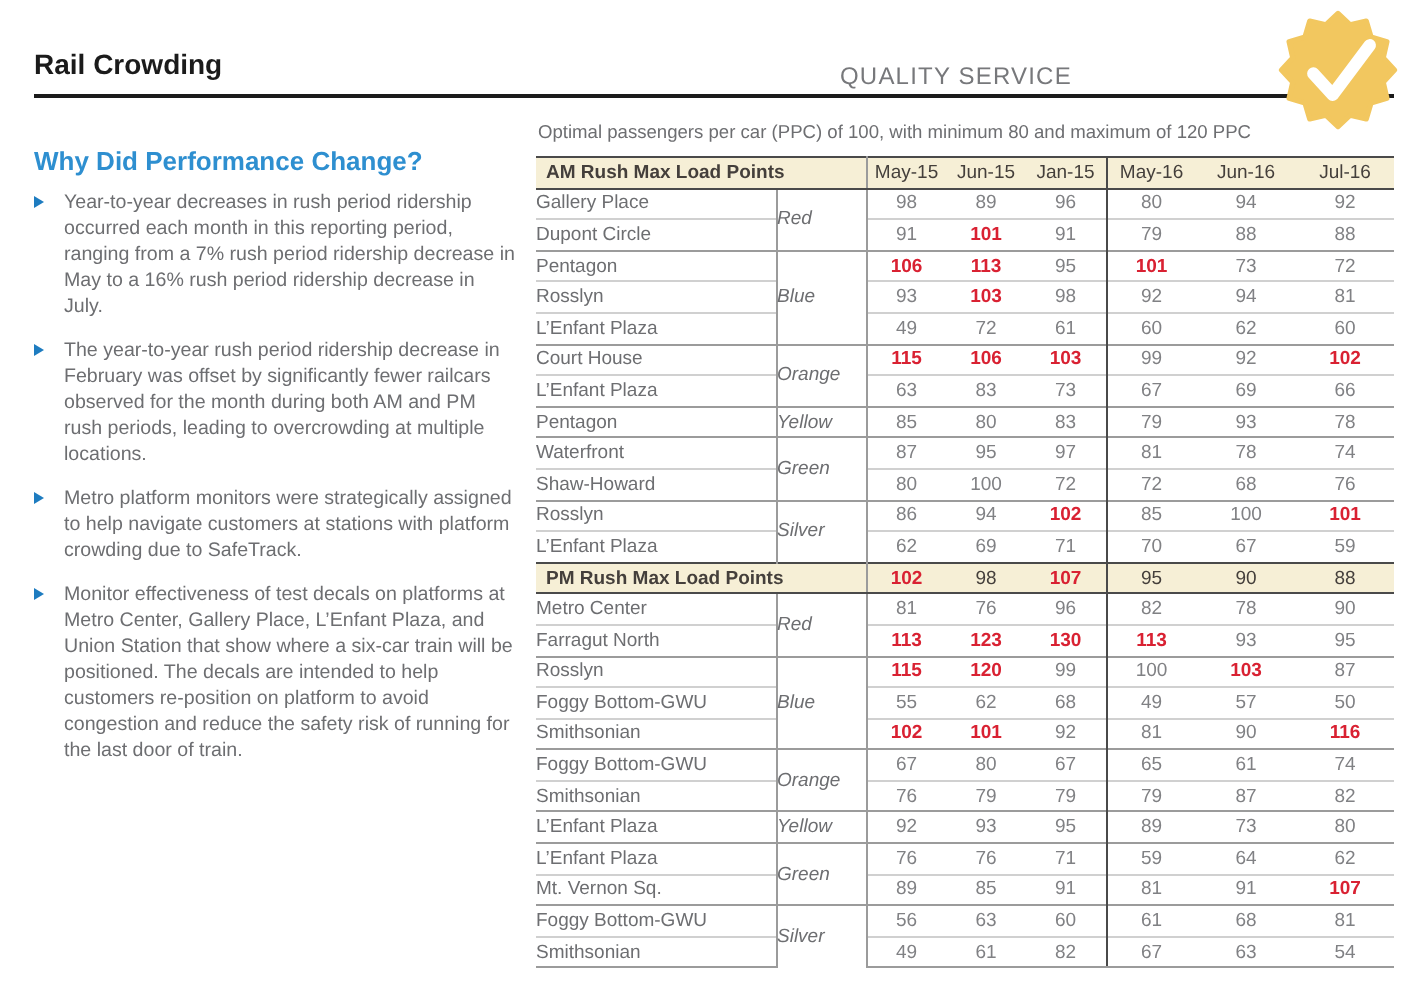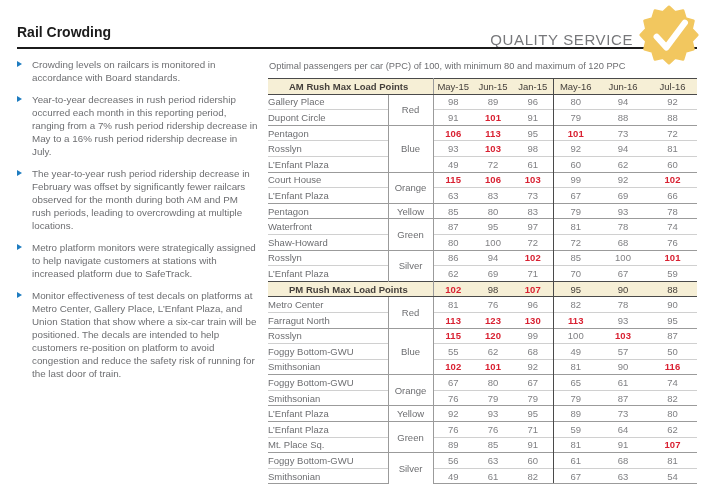--- a/index.html
+++ b/index.html
@@ -2,21 +2,21 @@
 <html style="--ink: #1b1b1b; --body: #6d6e71; --value: #808184; --gray_label: #77787b; --blue_heading: #2e8fd0; --blue_intro: #67a7da; --blue_arrow: #1e7cc0; --hot_red: #d92132; --tan: #f6efd6; --tan_ink: #443f3b; --border_light: #d0d0d0; --border_mid: #9b9b9b; --border_dark: #4a4a4a; --badge_yellow: #f2c75f;"><head>
 <meta charset="utf-8">
 <style>
   html,body{margin:0;padding:0;background:#ffffff;width:708px;height:495px;overflow:hidden;
     font-family:"Liberation Sans","DejaVu Sans",sans-serif;}
   .page{position:relative;width:576px;height:495px;background:#fff;}
 
   
   .page-title{position:absolute;left:17px;top:24px;font-size:14px;font-weight:bold;color:var(--ink);}
   .header-rule{position:absolute;left:17px;top:47px;width:680px;height:1.5px;background:var(--ink);}
-  .qs-label{position:absolute;left:420px;top:31px;width:213px;text-align:right;font-size:15px;
+  .qs-label{position:absolute;left:420px;top:31px;width:213px;text-align:left;font-size:12px;
     letter-spacing:.6px;color:var(--gray_label);}
   .badge{position:absolute;left:639px;top:5px;width:60px;height:60px;}
 
   
   .left-col{position:absolute;left:17px;top:58px;width:242px;font-size:9.8px;line-height:13px;color:var(--body);}
   .intro{font-weight:bold;color:var(--blue_intro);margin:0 0 9px 0;}
   .bullet{display:flex;margin:0 0 9px 0;}
   .tri{flex:0 0 10px;margin-top:3px;width:0;height:0;
     border-left:5.5px solid var(--blue_arrow);border-top:3.5px solid transparent;border-bottom:3.5px solid transparent;}
   .bullet-text{flex:1;}
@@ -24,63 +24,60 @@
 
   
   .right-col{position:absolute;left:268px;top:61px;width:430px;}
   .table-note{font-size:9.3px;color:var(--body);margin:0 0 7px 1px;}
   table.ppc{border-collapse:collapse;table-layout:fixed;width:429px;font-size:9.5px;}
   table.ppc tr{height:15.6px;}
   table.ppc th,table.ppc td{padding:0;margin:0;vertical-align:middle;line-height:11px;
     border-top:1px solid var(--border_light);}
   table.ppc tr:last-child td{border-bottom:1px solid var(--border_mid);}
   .c-station{text-align:left;padding-left:5px;color:var(--body);border-right:1px solid var(--border_mid);}
-  .c-line{text-align:center;color:var(--body);border-right:1px solid var(--border_mid);}
+  .c-line{color:var(--body);border-right:1px solid var(--border_mid);font-style:italic;}
   .num{text-align:center;color:var(--value);}
   .num.hot{color:var(--hot_red);font-weight:bold;}
   .num.div{border-left:1.5px solid var(--border_dark);}
   tr.thead th,tr.thead td{background:var(--tan);border-top:1px solid var(--border_dark);
     border-bottom:1.2px solid var(--border_dark);color:var(--tan_ink);}
-  tr.thead .c-label{text-align:left;font-weight:bold;padding-left:21px;border-right:1px solid var(--border_mid);}
+  tr.thead .c-label{text-align:left;font-weight:bold;padding-left:5px;border-right:1px solid var(--border_mid);}
   tr.thead th.num{font-weight:normal;color:var(--tan_ink);text-align:center;}
   tr.thead th.num.hot, tr.thead td.num.hot{color:var(--hot_red);}
   tr.grp td{border-top:1px solid var(--border_mid);}
 </style>
 </head>
 <body>
 
 <div class="page">
 
   <div class="page-title">Rail Crowding</div>
   <div class="qs-label">QUALITY SERVICE</div>
   <div class="header-rule"></div>
   <svg class="badge" viewBox="0 0 68 68">
     <polygon points="34,2 40.9,8.4 50,6.3 52.7,15.3 61.7,18 59.6,27.1 66,34 59.6,40.9 61.7,50 52.7,52.7 50,61.7 40.9,59.6 34,66 27.1,59.6 18,61.7 15.3,52.7 6.3,50 8.4,40.9 2,34 8.4,27.1 6.3,18 15.3,15.3 18,6.3 27.1,8.4" fill="#f2c75f" stroke="#f2c75f" stroke-width="3" stroke-linejoin="round"></polygon>
     <path d="M20 36 L31 48 L52 20" fill="none" stroke="#ffffff" stroke-width="7" stroke-linecap="round" stroke-linejoin="round"></path>
   </svg>
 
   <div class="left-col">
 
-    <div class="bullet">
-      <span class="tri"></span>
-      <span class="bullet-text">Crowding levels on railcars is monitored in accordance with Board standards.</span>
-    </div>
-
+
+    <h2 class="sec">Why Did Performance Change?</h2>
     <div class="bullet">
       <span class="tri"></span>
       <span class="bullet-text">Year-to-year decreases in rush period ridership occurred each month in this reporting period, ranging from a 7% rush period ridership decrease in May to a 16% rush period ridership decrease in July.</span>
     </div>
     <div class="bullet">
       <span class="tri"></span>
       <span class="bullet-text">The year-to-year rush period ridership decrease in February was offset by significantly fewer railcars observed for the month during both AM and PM rush periods, leading to overcrowding at multiple locations.</span>
     </div>
 
     <div class="bullet">
       <span class="tri"></span>
-      <span class="bullet-text">Metro platform monitors were strategically assigned to help navigate customers at stations with increased platform due to SafeTrack.</span>
+      <span class="bullet-text">Metro platform monitors were strategically assigned to help navigate customers at stations with platform crowding due to SafeTrack.</span>
     </div>
     <div class="bullet">
       <span class="tri"></span>
       <span class="bullet-text">Monitor effectiveness of test decals on platforms at Metro Center, Gallery Place, L’Enfant Plaza, and Union Station that show where a six-car train will be positioned. The decals are intended to help customers re-position on platform to avoid congestion and reduce the safety risk of running for the last door of train.</span>
     </div>
   </div>
 
   <div class="right-col">
     <p class="table-note">Optimal passengers per car (PPC) of 100, with minimum 80 and maximum of 120 PPC</p>
     <table class="ppc">
@@ -307,21 +304,21 @@
             <td class="c-station">L’Enfant Plaza</td>
             <td class="c-line" rowspan="2">Green</td>
             <td class="num">76</td>
             <td class="num">76</td>
             <td class="num">71</td>
             <td class="num div">59</td>
             <td class="num">64</td>
             <td class="num">62</td>
           </tr>
           <tr>
-            <td class="c-station">Mt. Place Sq.</td>
+            <td class="c-station">Mt. Vernon Sq.</td>
             <td class="num">89</td>
             <td class="num">85</td>
             <td class="num">91</td>
             <td class="num div">81</td>
             <td class="num">91</td>
             <td class="num hot">107</td>
           </tr>
           <tr class="grp">
             <td class="c-station">Foggy Bottom-GWU</td>
             <td class="c-line" rowspan="2">Silver</td>

